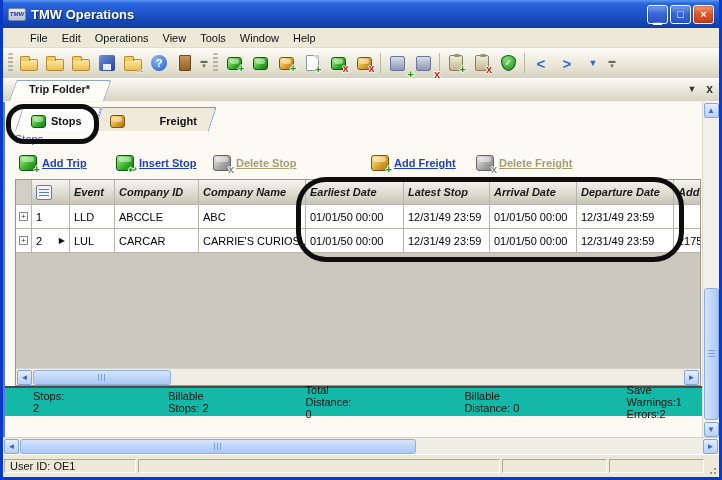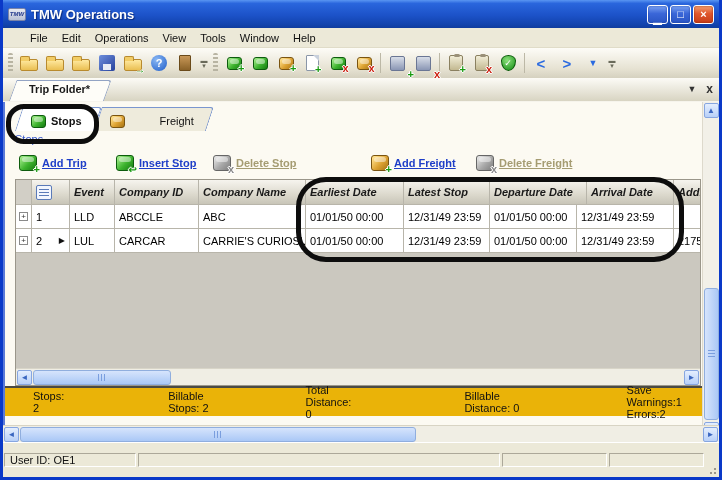--- a/index.html
+++ b/index.html
@@ -86,21 +86,21 @@
 
   
   .content { position:relative; flex:1 1 auto; background:#fcfaf2; border-left:2px solid #5a7ad8; overflow:hidden; }
 
   .page-tabs { display:flex; padding:5px 0 0 10px; height:29px; }
   .page-tab { position:relative; height:24px; padding:4px 12px 0 16px; display:flex; align-items:center; gap:5px; }
   .page-tab::before { content:""; position:absolute; inset:0; border:1px solid #7a96cf; border-bottom:none;
                       transform:skewX(-18deg); transform-origin:100% 100%; border-radius:0 3px 0 0; background:#eeebdc; }
   .page-tab.active::before { background:#fff; }
   .page-tab .lbl { position:relative; font-weight:bold; color:#111; }
-  .page-tab.inactive .lbl { font-weight:normal;padding-left:30px; }
+  .page-tab.inactive .lbl { font-weight:bold;padding-left:30px; }
   .page-tab .cube { position:relative; }
 
   .group-label { color:#3355cc; margin:2px 0 0 10px; }
 
   .actions { display:flex; align-items:center; height:32px; margin:2px 0 0 14px; gap:0; }
   .action { display:flex; align-items:center; gap:5px; margin-right:0; }
   .action .txt { text-decoration:underline; font-weight:bold; }
   .action.enabled .txt { color:#1e3ec8; }
   .action.disabled .txt { color:#a59c72; }
 
@@ -142,35 +142,35 @@
              display:flex; flex-direction:column; align-items:center; padding:1px; gap:1px; }
   .vscroll .sb-btn { width:15px; height:15px; flex:0 0 15px; }
   .v-track-top { flex:0 0 168px; }
   .v-thumb { width:15px; flex:0 0 132px; background:linear-gradient(90deg,#d6e4fc,#aac8f6); border:1px solid #90aede;
              border-radius:3px; display:flex; align-items:center; justify-content:center; }
   .v-thumb .grip { width:7px; height:8px;
              background:repeating-linear-gradient(180deg,#7a9ede 0 1px,transparent 1px 3px); }
   .v-track-bot { flex:1; }
 
   
-  .totals { display:flex; align-items:center; height:30px; border-top:2px solid #4a4a44; background:#eab308;
+  .totals { display:flex; align-items:center; height:30px; border-top:2px solid #4a4a44; background:#14b8a6;
             margin-right:17px;gap:48px; }
   .totals .t { color:#111; }
   .t-stops { margin-left:28px; } .t-bstops { margin-left:56px; } .t-dist { margin-left:42px; }
   .t-bdist { margin-left:62px; } .t-warn { margin-left:58px; color:#2020d0; }
 
   
   .outer-hscroll { flex:0 0 17px; display:flex; align-items:center; background:#f0eee4; padding:0 1px; gap:1px;
                    border-top:1px solid #d8d4c4; }
   .outer-hscroll .sb-btn { width:15px; height:15px; }
   .outer-hscroll .h-thumb { width:396px; }
 
   
   .statusbar { flex:0 0 21px; display:flex; align-items:stretch; background:#ece9d8; border-top:1px solid #fff; }
-  .sb-panel { border:1px solid; border-color:#aca899 #fff #fff #aca899; margin:10px 1px; display:flex; align-items:center;
+  .sb-panel { border:1px solid; border-color:#aca899 #fff #fff #aca899; margin:4px 1px; display:flex; align-items:center;
               padding:0 5px; color:#111; }
   .sb-p1 { width:132px; } .sb-p2 { flex:1; } .sb-p3 { width:105px; } .sb-p4 { width:95px; }
   .resize-grip { width:14px; display:flex; align-items:flex-end; justify-content:flex-end; padding:0 2px 2px 0; }
   .resize-grip i { width:10px; height:10px; display:block;
         background:radial-gradient(circle at 8px 8px,#9a968a 1px,transparent 1.5px),
                    radial-gradient(circle at 8px 4px,#9a968a 1px,transparent 1.5px),
                    radial-gradient(circle at 4px 8px,#9a968a 1px,transparent 1.5px); }
 
   
   .annot { position:absolute; border:5px solid #0d0d0d; pointer-events:none; z-index:40; background:transparent; }
@@ -371,22 +371,22 @@
               <i></i>
               <i></i>
               <i></i>
             </div>
         </div>
         <div class="g-cell c-event">Event</div>
         <div class="g-cell c-cid">Company ID</div>
         <div class="g-cell c-cname">Company Name</div>
         <div class="g-cell c-d1">Earliest Date</div>
         <div class="g-cell c-d2">Latest Stop</div>
+        <div class="g-cell c-d3">Arrival Date</div>
         <div class="g-cell c-d4">Departure Date</div>
-        <div class="g-cell c-d3">Arrival Date</div>
         <div class="g-cell c-addr">Addre</div>
       </div>
 
       <div class="g-row g-body">
         <div class="g-cell g-expand">
             <div class="plusbox">+</div>
           </div>
         <div class="g-cell g-rowhead">
             <span>1</span>
             <span class="rowptr"></span>

